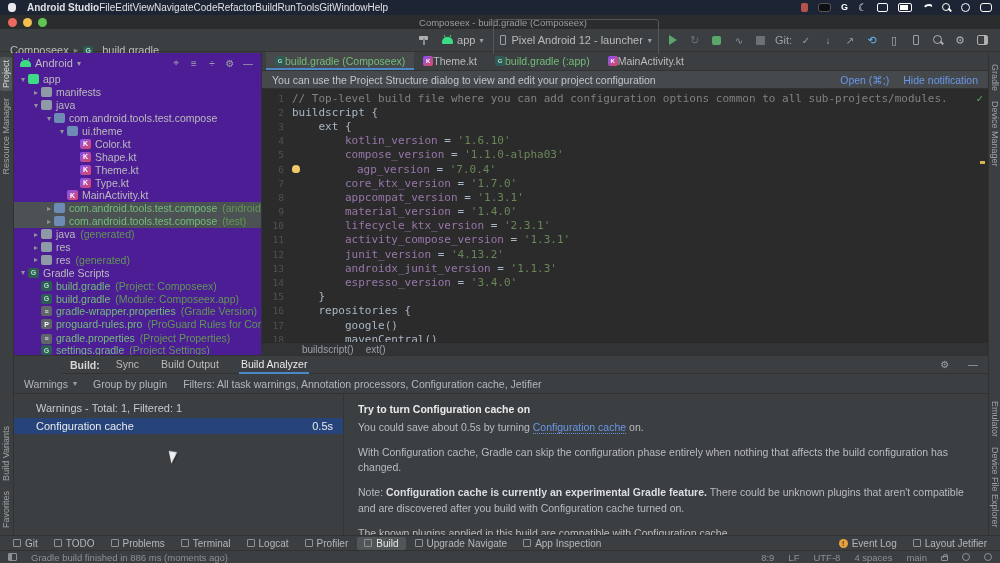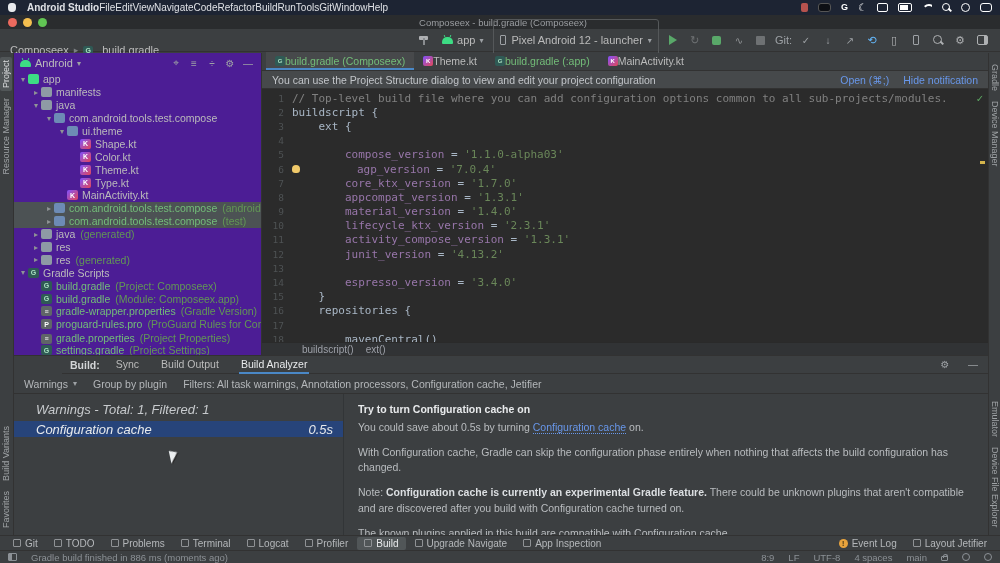--- a/index.html
+++ b/index.html
@@ -143,21 +143,21 @@
   .buildpanel { height:180px; background:#3c3f41; border-top:1px solid #323232; display:flex; flex-direction:column; }
   .bp-head { height:18px; display:flex; align-items:center; padding:0 8px; gap:14px; font-size:10.5px; color:#bbb; border-bottom:1px solid #323232;margin-left:48px; }
   .bp-caption { font-weight:bold; color:#d3d5d7; }
   .bp-tab { padding:2px 2px 3px; height:18px; display:flex; align-items:center; }
   .bp-tab.selected { color:#e8eaec; box-shadow:inset 0 -2px 0 #4a88c7; }
   .bp-head .bspacer { flex:1; }
   .bp-filters { height:20px; display:flex; align-items:center; gap:16px; padding:0 10px; font-size:10.5px; color:#b4b7ba; border-bottom:1px solid #323232; }
   .bp-filters .dd { display:flex; gap:5px; align-items:center; }
   .bp-filters .caret { font-size:8px; color:#9da1a5; }
   .bp-content { flex:1; display:flex; min-height:0; }
-  .bp-list { width:330px; border-right:1px solid #323537; padding-top:6px; font-size:13px; color:#bbb; position:relative;font-style:italic; }
+  .bp-list { width:330px; border-right:1px solid #323537; padding-top:6px; font-size:11px; color:#bbb; position:relative; }
   .bp-list-header { padding:2px 10px 4px 22px; color:#c7cacd; }
   .bp-row { height:16px; display:flex; align-items:center; padding:0 10px 0 22px; }
   .bp-row.selected { background:#27447a; color:#e8eaec; }
   .bp-row .rtime { margin-left:auto; }
   .bp-detail { flex:1; padding:8px 14px; font-size:10.5px; color:#b9bcbf; line-height:1.5; overflow:hidden; }
   .bp-detail h3 { font-size:10.5px; color:#e8eaec; margin-bottom:2px; }
   .bp-detail p { margin-bottom:9px; }
   .bp-detail a { color:#6897ea; text-decoration:none; border-bottom:1px dotted #6897ea; }
   .bp-detail b { color:#dcdfe2; }
   .cursor-arrow { position:absolute; left:156px; top:56px; width:0; height:0;
@@ -318,27 +318,27 @@
               </div>
               <div class="trow" style="padding-left: 43px;">
                 <span class="chev">▾</span>
                 <span class="ic pkg"></span>
                 <span class="lbl">ui.theme</span>
 
               </div>
               <div class="trow" style="padding-left: 56px;">
                 <span class="chev"></span>
                 <span class="ic kt">K</span>
+                <span class="lbl">Color.kt</span>
+
+              </div>
+              <div class="trow" style="padding-left: 56px;">
+                <span class="chev"></span>
+                <span class="ic kt">K</span>
                 <span class="lbl">Shape.kt</span>
-
-              </div>
-              <div class="trow" style="padding-left: 56px;">
-                <span class="chev"></span>
-                <span class="ic kt">K</span>
-                <span class="lbl">Color.kt</span>
 
               </div>
               <div class="trow" style="padding-left: 56px;">
                 <span class="chev"></span>
                 <span class="ic kt">K</span>
                 <span class="lbl">Theme.kt</span>
 
               </div>
               <div class="trow" style="padding-left: 56px;">
                 <span class="chev"></span>
@@ -463,20 +463,21 @@
               <div class="cline">
                 <span class="lnum">2</span>
                 <span class="ltext">buildscript {</span>
               </div>
               <div class="cline">
                 <span class="lnum">3</span>
                 <span class="ltext">    ext {</span>
               </div>
               <div class="cline">
                 <span class="lnum">4</span>
+                <span class="ltext">        <span class="c-var">kotlin_version</span> = <span class="c-str">'1.6.10'</span></span>
               </div>
               <div class="cline">
                 <span class="lnum">5</span>
                 <span class="ltext">        <span class="c-var">compose_version</span> = <span class="c-str">'1.1.0-alpha03'</span></span>
               </div>
               <div class="cline">
                 <span class="lnum">6</span>
                 <span class="ltext" style="padding-left: 12px;"><span class="bulb"></span>        <span class="c-var">agp_version</span> = <span class="c-str">'7.0.4'</span></span>
               </div>
               <div class="cline">
@@ -498,35 +499,37 @@
               <div class="cline">
                 <span class="lnum">11</span>
                 <span class="ltext">        <span class="c-var">activity_compose_version</span> = <span class="c-str">'1.3.1'</span></span>
               </div>
               <div class="cline">
                 <span class="lnum">12</span>
                 <span class="ltext">        <span class="c-var">junit_version</span> = <span class="c-str">'4.13.2'</span></span>
               </div>
               <div class="cline">
                 <span class="lnum">13</span>
+                <span class="ltext">        <span class="c-var">androidx_junit_version</span> = <span class="c-str">'1.1.3'</span></span>
               </div>
               <div class="cline">
                 <span class="lnum">14</span>
                 <span class="ltext">        <span class="c-var">espresso_version</span> = <span class="c-str">'3.4.0'</span></span>
               </div>
               <div class="cline">
                 <span class="lnum">15</span>
                 <span class="ltext">    }</span>
               </div>
               <div class="cline">
                 <span class="lnum">16</span>
                 <span class="ltext">    repositories {</span>
               </div>
               <div class="cline">
                 <span class="lnum">17</span>
+                <span class="ltext">        google()</span>
               </div>
               <div class="cline">
                 <span class="lnum">18</span>
                 <span class="ltext">        mavenCentral()</span>
               </div>
             </div>
           <div class="crumbsbar" id="crumbsbar">
 
           <span>buildscript()</span>
               <span>ext()</span>

